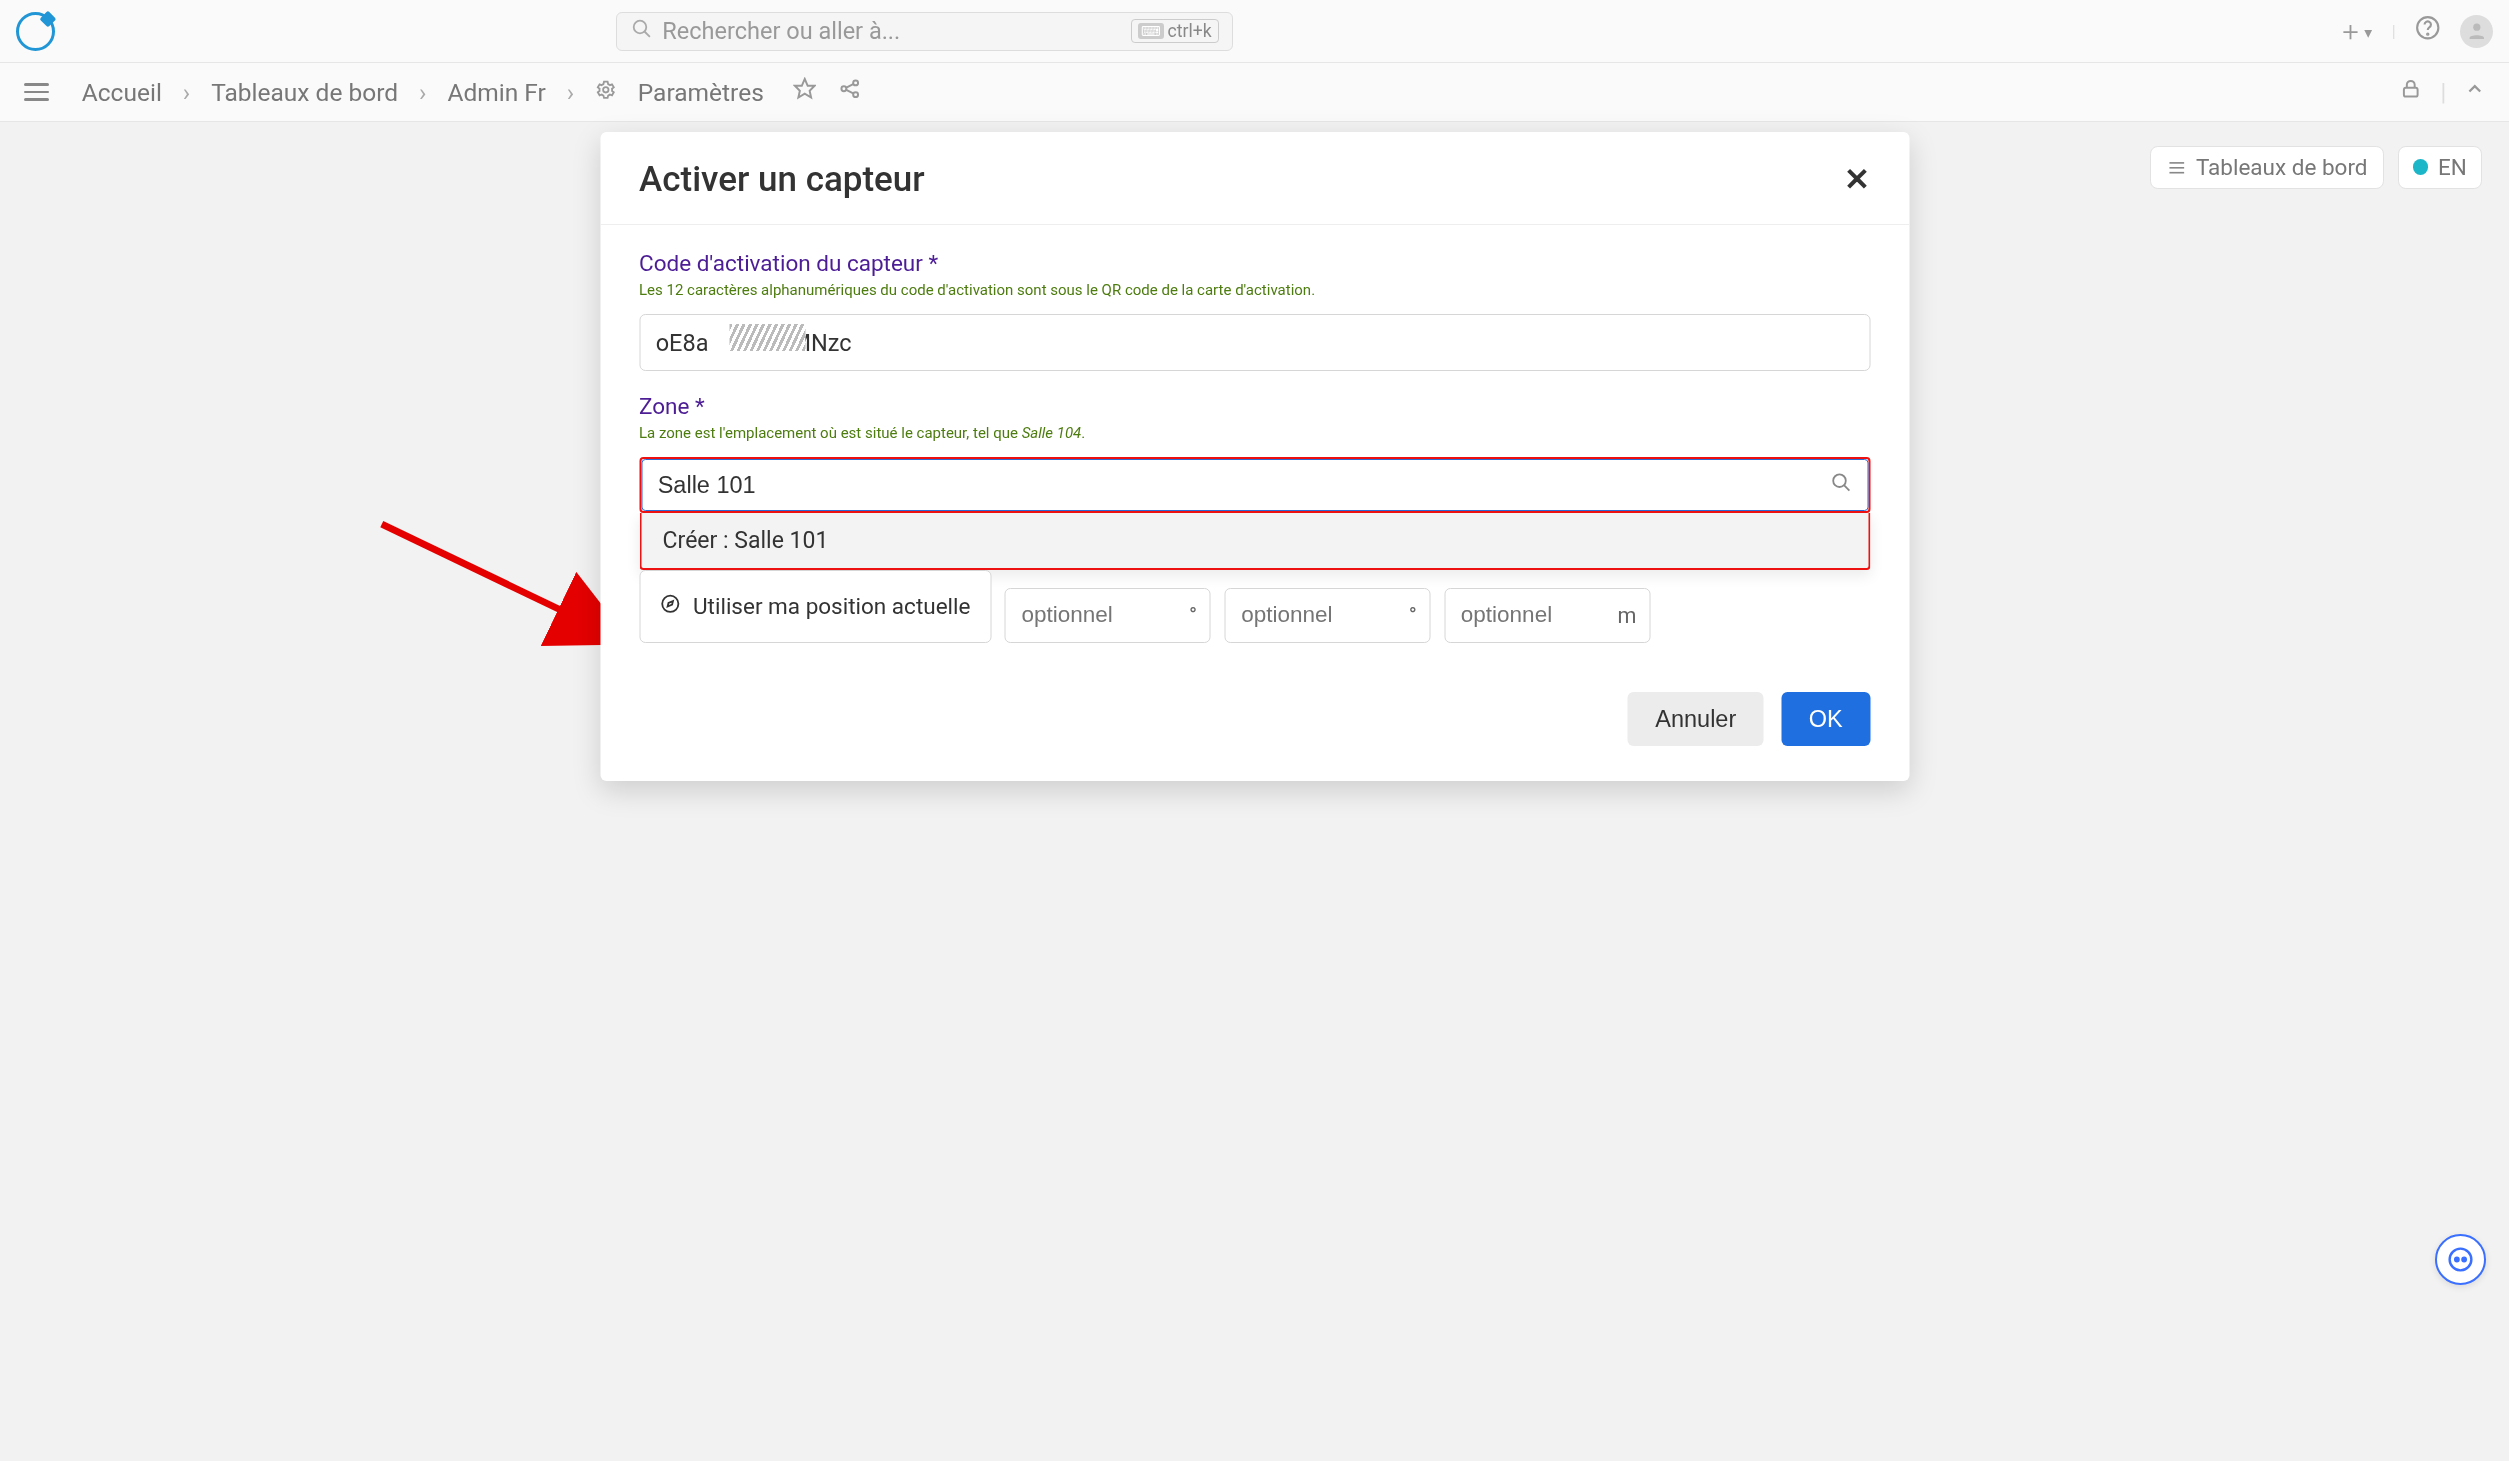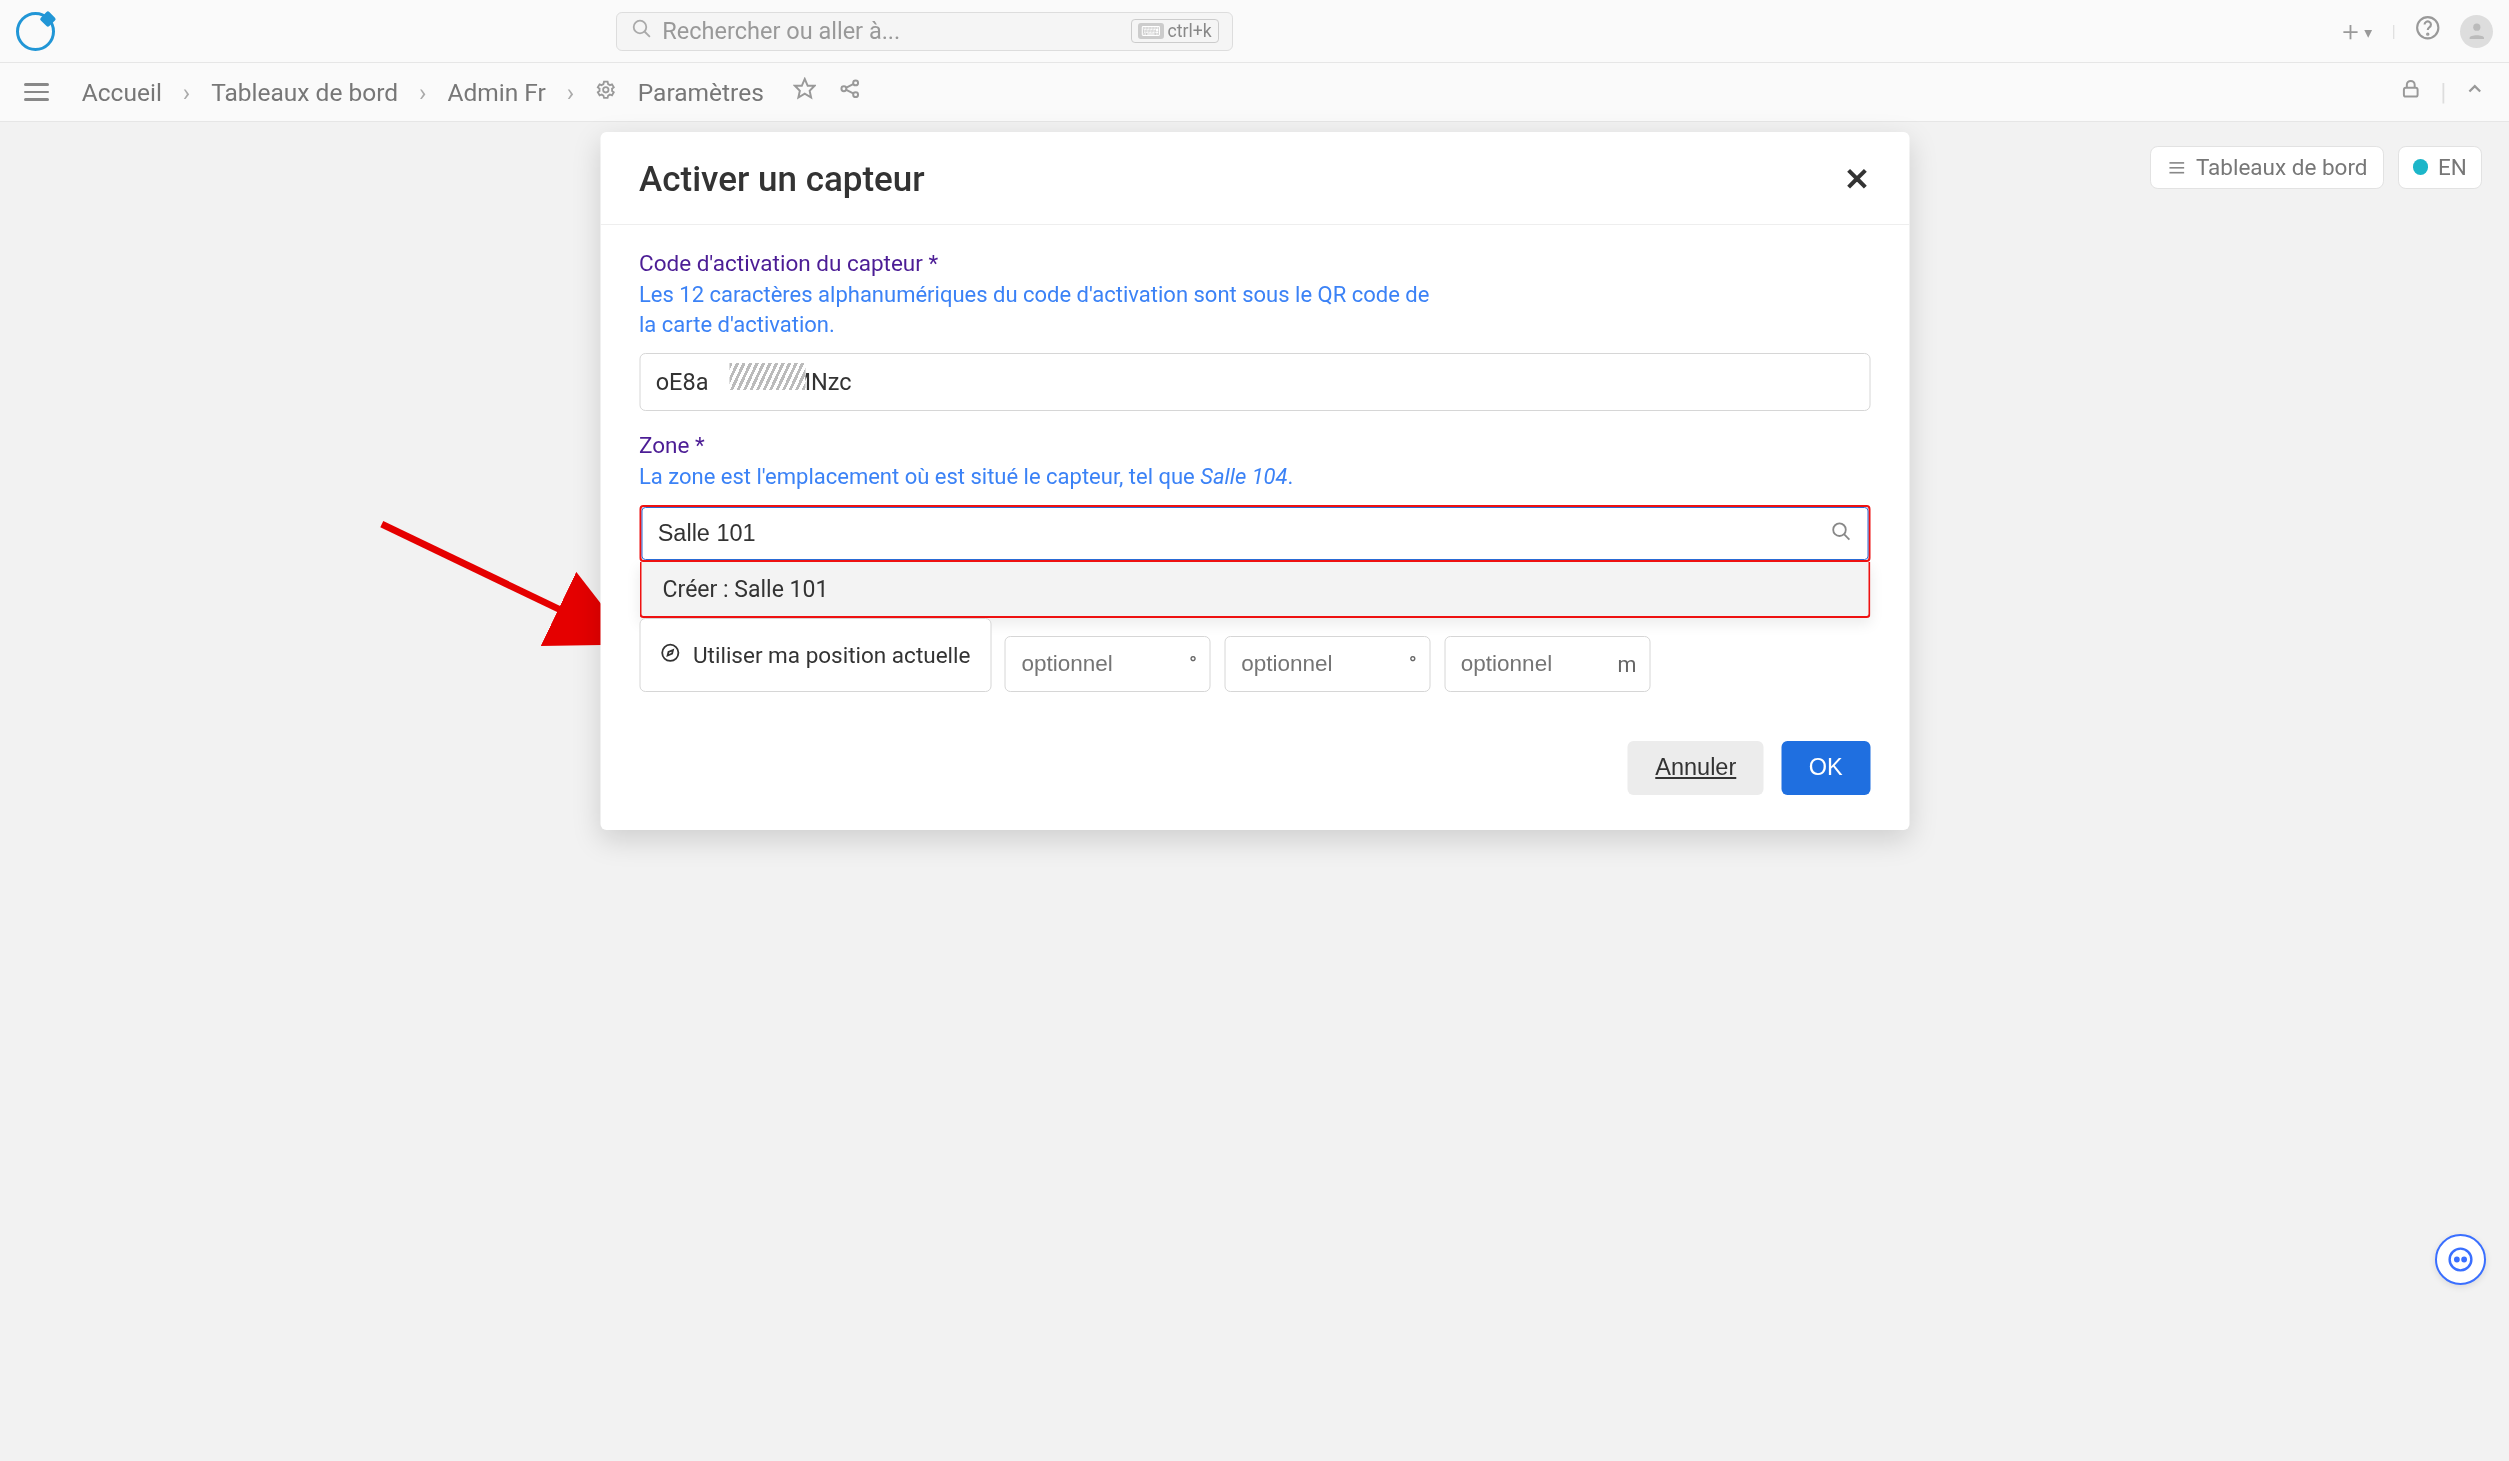--- a/index.html
+++ b/index.html
@@ -126,21 +126,21 @@
   .modal-head {
     display:flex; align-items:center; justify-content:space-between;
     padding: 27.4px 39px 23.5px 39px;
     border-bottom: 1px solid #eee;
   }
   .modal-title { font-size: 35px; font-weight:500; color:#333; }
   .close-x { font-size: 31px; color:#333; cursor:pointer; font-weight:600; }
 
   .modal-body { padding: 25.5px 39px 9.8px 39px; }
   .field-label { font-size:22.5px; color:#4c1d95; margin-bottom:3.9px; }
-  .field-hint  { font-size:22px; color:#3b82f6; line-height:1.35; margin-bottom:13.7px; max-width: 804px;}
+  .field-hint  { font-size:15px; color:#4d7c0f; line-height:1.35; margin-bottom:13.7px; max-width: 804px;}
   .field-hint em { font-style: italic; }
   .txt {
     width:100%;
     border:1px solid #d6d6d6;
     border-radius:5.9px;
     padding: 13.7px 15.7px;
     font-size:23.5px;
     color:#333;
     background:#fff;
   }
@@ -199,21 +199,21 @@
     color:#666; font-size:21.6px;
   }
 
   .modal-foot {
     display:flex; justify-content:flex-end; gap:17.6px;
     padding: 39px 39px 35px 39px;
   }
   .btn {
     border:none; border-radius:5.9px; padding:13.7px 27.4px; font-size:23.5px; cursor:pointer;
   }
-  .btn.secondary { background:#ececec; color:#333;text-decoration:underline; }
+  .btn.secondary { background:#ececec; color:#333; }
   .btn.primary { background:#1f6fe0; color:#fff; }
 
   
   .arrow {
     position:absolute;
     left: 372px; top: 392px;
     width: 274px; height: 167px;
     pointer-events:none;
   }
 

